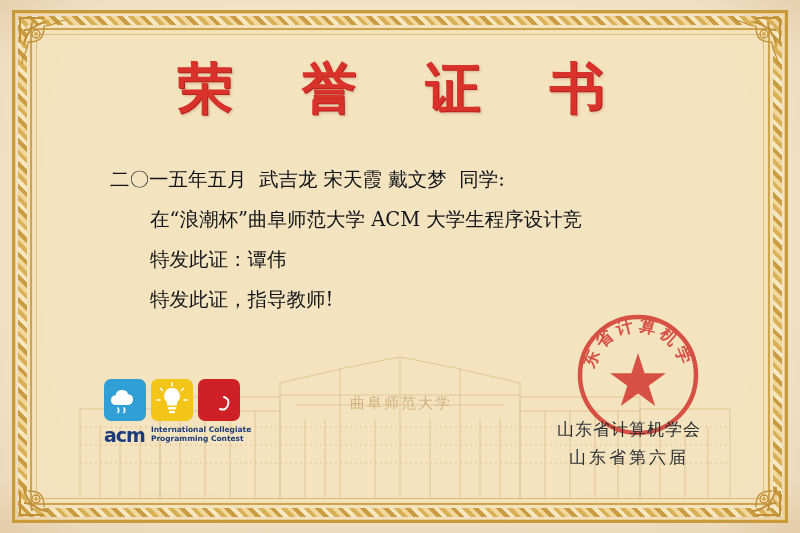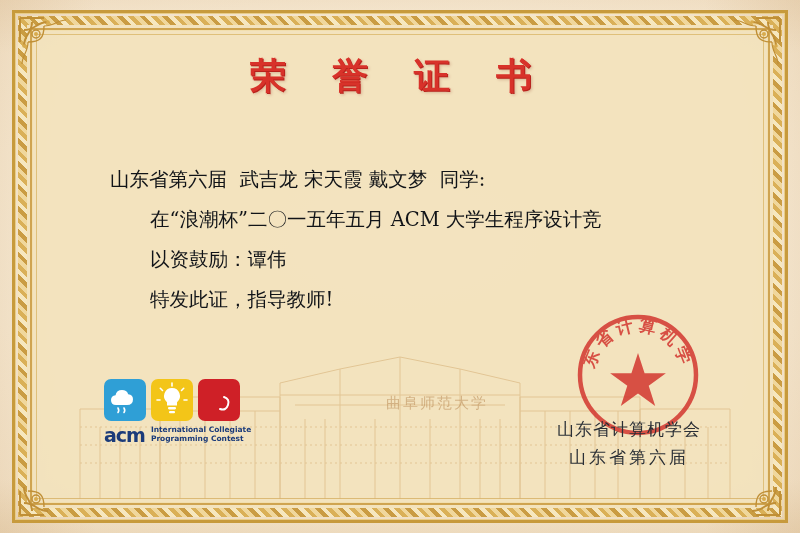--- a/index.html
+++ b/index.html
@@ -75,22 +75,22 @@
   .corner.tr { right: 14px; top: 12px; transform: scaleX(-1); }
   .corner.bl { left: 14px;  bottom: 12px; transform: scaleY(-1); }
   .corner.br { right: 14px; bottom: 12px; transform: scale(-1,-1); }
 
   
   .title {
     position: absolute;
     top: 52px;
     left: 0; right: 0;
     text-align: center;
-    font-family: Liberation Sans, sans-serif;
-    font-size: 36px;
+    font-family: Liberation Mono, monospace;
+    font-size: 55px;
     font-weight: bold;
     letter-spacing: 18px;
     color: #d8322a;
     text-shadow: 1px 1px 0 #b8221c, 2px 2px 3px rgba(130,30,20,0.25);
     white-space: nowrap;
   }
 
   
   .body-text {
     position: absolute;
@@ -120,21 +120,20 @@
 
   .school-name {
     position: absolute;
     left: 350px;
     bottom: 120px;
     color: #b98a54;
     opacity: .55;
     font-family: "DejaVu Serif", "Liberation Serif", serif;
     font-size: 15px;
     letter-spacing: 2px;
-    margin-left: 36px;
   }
 
   
   .acm-logo {
     position: absolute;
     left: 104px;
     bottom: 62px;
     width: 150px;
     height: 92px;
   }
@@ -298,23 +297,23 @@
         <path d="M0 150 L720 150"></path>
       </g>
     </svg>
   </div>
 
   <div class="school-name">曲阜师范大学</div>
 
   <div class="title">荣 誉 证 书</div>
 
   <div class="body-text">
-    <div class="line">山东省第六届  武吉龙 宋天霞 戴文梦  同学:</div>
-    <div class="line indent">在“浪潮杯”二〇一五年五月 ACM 大学生程序设计竞</div>
-    <div class="line indent2">以资鼓励：谭伟</div>
+    <div class="line">二〇一五年五月  武吉龙 宋天霞 戴文梦  同学:</div>
+    <div class="line indent">在“浪潮杯”曲阜师范大学 ACM 大学生程序设计竞</div>
+    <div class="line indent2">特发此证：谭伟</div>
     <div class="line indent2">特发此证，指导教师!</div>
   </div>
 
   <div class="acm-logo">
     <div class="acm-marks">
       <div class="acm-tile blue">
         <svg viewBox="0 0 42 42">
           <path d="M12 26 q-5 0 -5 -5 q0 -4 4.5 -4.8 q1 -5.2 6.5 -5.2 q4.8 0 6.2 4.2 q4.8 .4 4.8 5 q0 5.8 -6 5.8 z" fill="#ffffff"></path>
           <path d="M14 29 q1.5 2.5 0 4.5 M20 29 q1.5 2.5 0 4.5" stroke="#ffffff" stroke-width="1.6" fill="none" stroke-linecap="round"></path>
         </svg>

